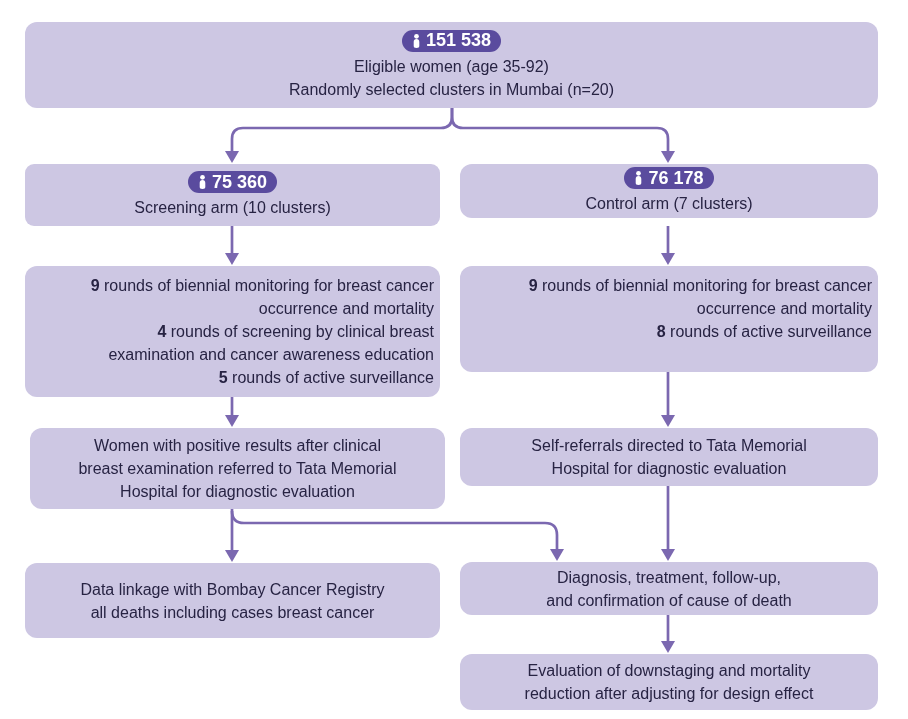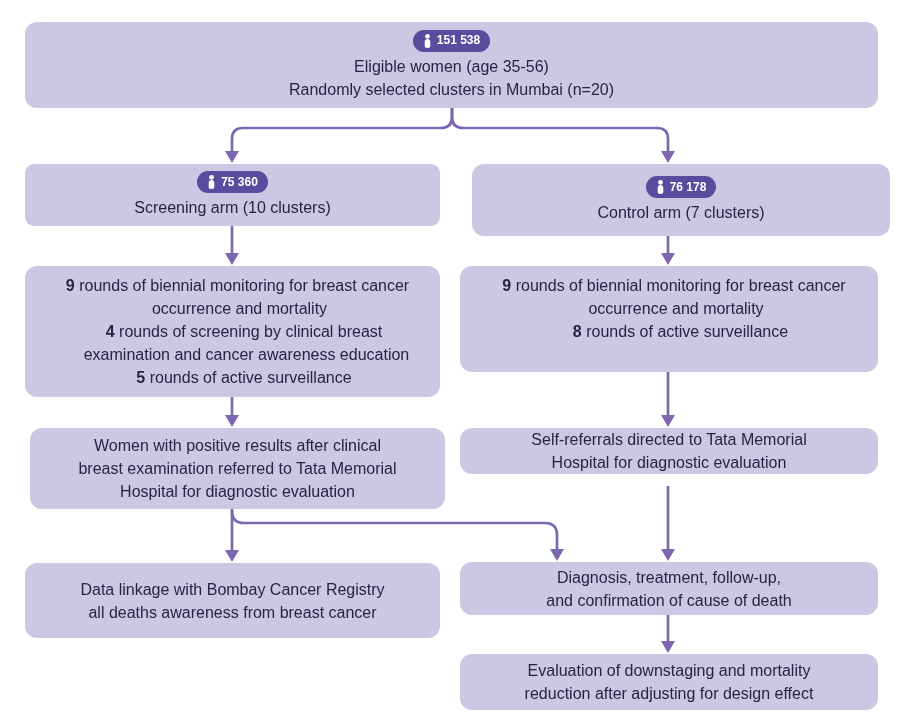--- a/index.html
+++ b/index.html
@@ -24,24 +24,24 @@
     box-sizing:border-box;line-height:23px;
   }
   .centered{
     display:flex;flex-direction:column;justify-content:center;align-items:center;
     text-align:center;padding:4px 8px;
   }
   .badge{
     display:inline-flex;align-items:center;gap:5px;
     background:var(--badge-fill);color:var(--badge-text);
     height:22px;border-radius:11px;padding:0 10px;
-    font-weight:bold;font-size:12px;margin-bottom:3px;
+    font-weight:bold;font-size:18px;margin-bottom:3px;
   }
   .badge svg{width:9px;height:14px;fill:var(--badge-text);}
-  .mono{padding:8px 6px 0 11px;text-align:center;}
+  .mono{padding:8px 6px 0 11px;text-align:right;}
   .mline{white-space:nowrap;}
   .mline b{margin-right:0.28em;}
   .n0{padding-left:5px;}
   .w0{padding-left:9px;}
   .n1{padding-left:18px;}
   .w1{padding-left:23px;}
   .tline{white-space:nowrap;}
 </style>
 </head>
 <body>
@@ -77,36 +77,36 @@
   </svg>
 
   <div class="box centered" style="left:25px;top:22px;width:853px;height:86px;">
     <div class="badge">
       <svg viewBox="0 0 10 16">
         <circle cx="5" cy="2.7" r="2.7"></circle>
         <path d="M5 5.7c2.1 0 3.2 1.4 3.2 3.4v4.6c0 1.3-0.8 2.3-3.2 2.3s-3.2-1-3.2-2.3V9.1c0-2 1.1-3.4 3.2-3.4z"></path>
       </svg>
       <span>151 538</span>
     </div>
-    <div class="tline">Eligible women (age 35-56)</div>
+    <div class="tline">Eligible women (age 35-92)</div>
     <div class="tline">Randomly selected clusters in Mumbai (n=20)</div>
   </div>
 
   <div class="box centered" style="left:25px;top:164px;width:415px;height:62px;border-radius:9px;">
     <div class="badge">
       <svg viewBox="0 0 10 16">
         <circle cx="5" cy="2.7" r="2.7"></circle>
         <path d="M5 5.7c2.1 0 3.2 1.4 3.2 3.4v4.6c0 1.3-0.8 2.3-3.2 2.3s-3.2-1-3.2-2.3V9.1c0-2 1.1-3.4 3.2-3.4z"></path>
       </svg>
       <span>75 360</span>
     </div>
     <div class="tline">Screening arm (10 clusters)</div>
   </div>
 
-  <div class="box centered" style="left:472px;top:164px;width:418px;height:72px;text-align:right;">
+  <div class="box centered" style="left:460px;top:164px;width:418px;height:54px;text-align:right;">
     <div class="badge">
       <svg viewBox="0 0 10 16">
         <circle cx="5" cy="2.7" r="2.7"></circle>
         <path d="M5 5.7c2.1 0 3.2 1.4 3.2 3.4v4.6c0 1.3-0.8 2.3-3.2 2.3s-3.2-1-3.2-2.3V9.1c0-2 1.1-3.4 3.2-3.4z"></path>
       </svg>
       <span>76 178</span>
     </div>
     <div class="tline">Control arm (7 clusters)</div>
   </div>
 
@@ -123,28 +123,28 @@
     <div class="mline w0"><span>occurrence and mortality</span></div>
     <div class="mline n1"><b>8</b><span>rounds of active surveillance</span></div>
   </div>
 
   <div class="box centered" style="left:30px;top:428px;width:415px;height:81px;">
     <div class="tline">Women with positive results after clinical</div>
     <div class="tline">breast examination referred to Tata Memorial</div>
     <div class="tline">Hospital for diagnostic evaluation</div>
   </div>
 
-  <div class="box centered" style="left:460px;top:428px;width:418px;height:46px;">
+  <div class="box centered" style="left:460px;top:428px;width:418px;height:58px;">
     <div class="tline">Self-referrals directed to Tata Memorial</div>
     <div class="tline">Hospital for diagnostic evaluation</div>
   </div>
 
   <div class="box centered" style="left:25px;top:563px;width:415px;height:75px;">
     <div class="tline">Data linkage with Bombay Cancer Registry</div>
-    <div class="tline">all deaths awareness from breast cancer</div>
+    <div class="tline">all deaths including cases breast cancer</div>
   </div>
 
   <div class="box centered" style="left:460px;top:562px;width:418px;height:53px;">
     <div class="tline">Diagnosis, treatment, follow-up,</div>
     <div class="tline">and confirmation of cause of death</div>
   </div>
 
   <div class="box centered" style="left:460px;top:654px;width:418px;height:56px;">
     <div class="tline">Evaluation of downstaging and mortality</div>
     <div class="tline">reduction after adjusting for design effect</div>

